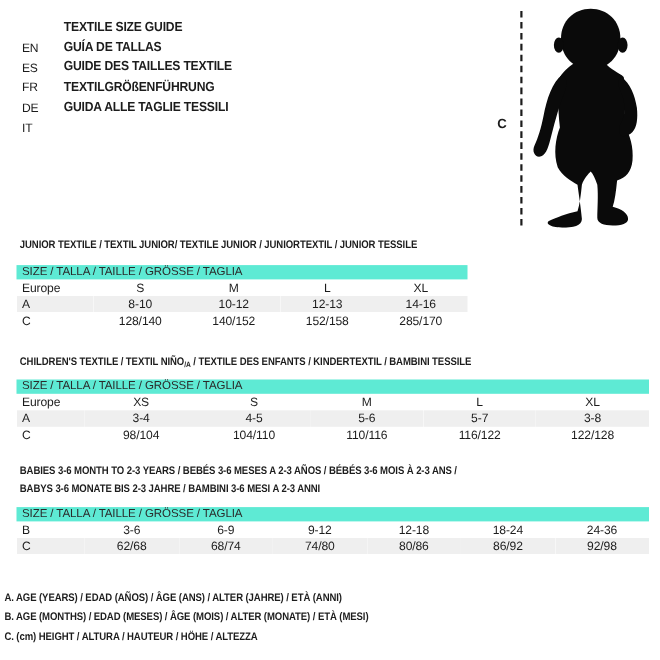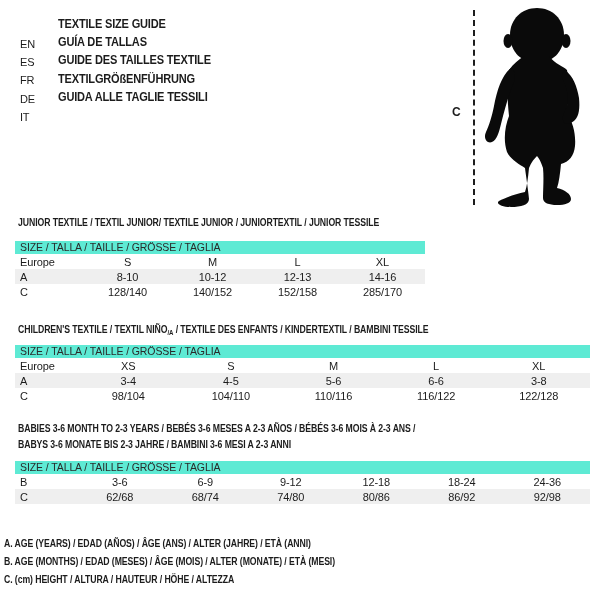--- a/index.html
+++ b/index.html
@@ -168,21 +168,21 @@
           <td>S</td>
           <td>M</td>
           <td>L</td>
           <td>XL</td>
         </tr>
         <tr class="shaded">
           <td class="lbl">A</td>
           <td>3-4</td>
           <td>4-5</td>
           <td>5-6</td>
-          <td>6-6</td>
+          <td>5-7</td>
           <td>3-8</td>
         </tr>
         <tr>
           <td class="lbl">C</td>
           <td>98/104</td>
           <td>104/110</td>
           <td>110/116</td>
           <td>116/122</td>
           <td>122/128</td>
         </tr>

